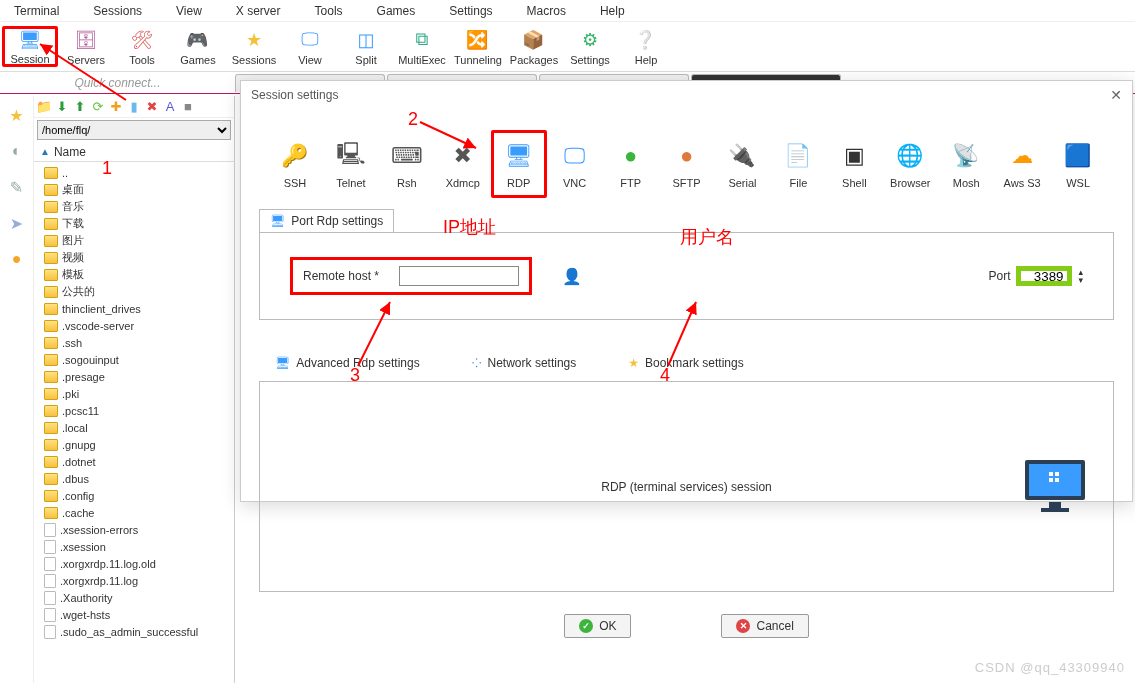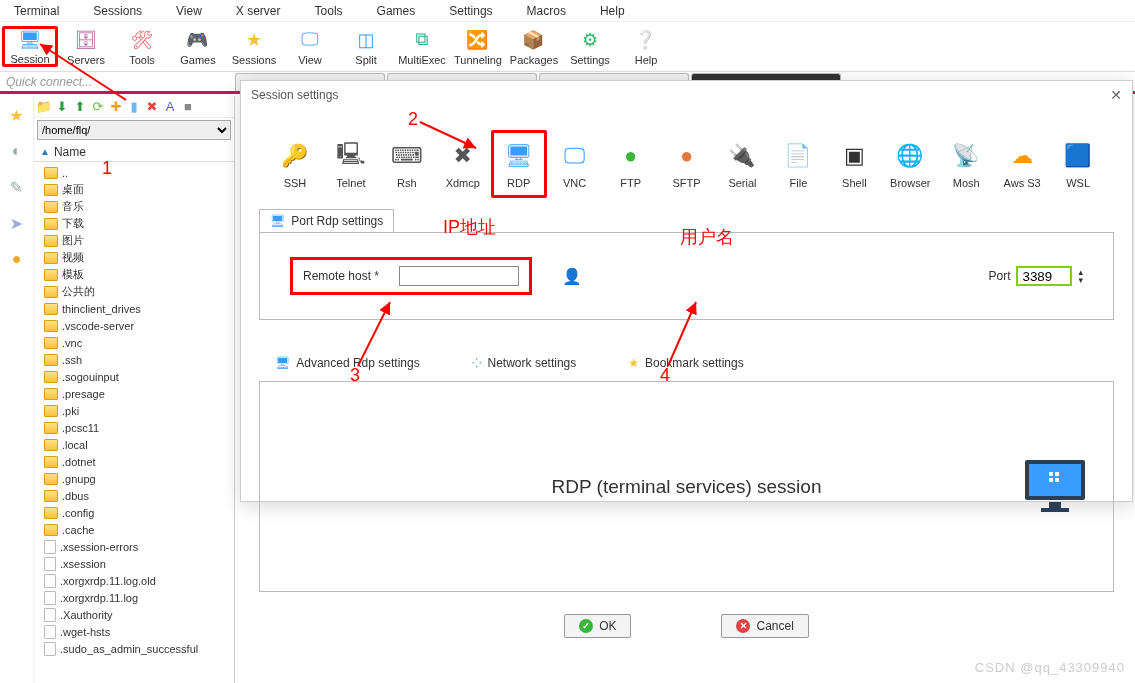--- a/index.html
+++ b/index.html
@@ -10,21 +10,21 @@
 .menubar span { padding: 2px 8px; cursor: default; }
 
 
 .toolbar { display: flex; gap: 0; padding: 4px 2px; border-bottom: 1px solid #ddd; height: 50px; }
 .tb-item { display: flex; flex-direction: column; align-items: center; justify-content: center; width: 56px; cursor: pointer; position: relative; }
 .tb-icon { width: 24px; height: 24px; display: flex; align-items: center; justify-content: center; font-size: 18px; }
 .tb-label { font-size: 11px; margin-top: 2px; }
 .tb-item.highlight { border: 3px solid #ff0000; border-radius: 2px; }
 
 
-.qc-row { height: 22px; display:flex; align-items:center; border-bottom:3px solid #be185d; }
+.qc-row { height: 22px; display:flex; align-items:center; border-bottom:1px solid #be185d;text-align:center; }
 .qc-label { color:#999; font-style:italic; padding:2px 6px; width: 235px; }
 .tabstrip { flex:1; display:flex; gap:2px; align-items:flex-end; }
 .tabstrip .tab { height:18px; border-top:1px solid #bbb; border-left:1px solid #bbb; border-right:1px solid #bbb; border-top-left-radius:3px; border-top-right-radius:3px; background:#f0f0f0; min-width:150px; }
 .tabstrip .tab.dark { background:#333; }
 
 
 .leftstrip { position:absolute; top:96px; left:0; width:34px; height:calc(100% - 96px); display:flex; flex-direction:column; align-items:center; gap:14px; padding-top:8px; border-right:1px solid #eee; }
 .leftstrip .vt { width:22px; height:22px; display:flex; align-items:center; justify-content:center; font-size:16px; cursor:pointer; }
 
 
@@ -53,28 +53,28 @@
 .st-item.sel { border:3px solid #ff0000; border-radius:2px; padding:6px 2px; margin:-9px 0; }
 
 
 .inner-wrap { padding:0 18px; }
 .basic-tab { display:inline-flex; align-items:center; gap:6px; border:1px solid #bbb; border-bottom:none; padding:4px 10px; background:#fff; font-size:12px; margin-top:6px; }
 .basic-body { border:1px solid #bbb; padding:24px 30px; display:flex; align-items:center; gap:30px; }
 .field { display:flex; align-items:center; gap:20px; border:3px solid #ff0000; padding:6px 10px; }
 .field input[type=text] { height:20px; width:120px; border:1px solid #888; padding:0 4px; }
 .field select { height:20px; width:140px; border:1px solid #888; }
 .port-wrap { display:flex; align-items:center; gap:6px; margin-left:auto; }
-.port-wrap input { width:56px; height:20px; text-align:left; border:2px solid #84cc16; padding:0 4px; }
+.port-wrap input { width:56px; height:20px; text-align:right; border:5px solid #84cc16; padding:0 4px; }
 .user-icon { font-size:16px; }
 
 
 .sub-tabs { display:flex; gap:40px; padding:10px 0 6px 10px; margin-top:20px; border-bottom:1px solid #bbb; }
 .sub-tab { display:flex; align-items:center; gap:6px; font-size:12px; cursor:pointer; padding:4px 6px; }
 .big-area { border:1px solid #bbb; border-top:none; height:210px; display:flex; align-items:center; justify-content:center; position:relative; }
-.big-area .desc { font-size:19px; color:#333; }
+.big-area .desc { font-size:12px; color:#333; }
 .big-monitor { position:absolute; right:26px; top:50%; transform:translateY(-50%); }
 
 
 .btn-row { display:flex; justify-content:center; gap:90px; margin-top:22px; }
 .btn { display:flex; align-items:center; gap:6px; border:1px solid #999; padding:4px 14px; border-radius:2px; background:#f4f4f4; font-size:12px; cursor:pointer; }
 .btn .circ { width:14px; height:14px; border-radius:50%; display:flex; align-items:center; justify-content:center; font-size:9px; color:#fff; font-weight:bold; }
 .ok .circ { background:#3bb53b; }
 .cancel .circ { background:#e04545; }
 
 
@@ -228,24 +228,20 @@
       <div class="tree-row">
         <span class="fold"></span>
         <span>thinclient_drives</span>
       </div>
       <div class="tree-row">
         <span class="fold"></span>
         <span>.vscode-server</span>
       </div>
       <div class="tree-row">
         <span class="fold"></span>
-        <span>.vnc</span>
-      </div>
-      <div class="tree-row">
-        <span class="fold"></span>
         <span>.ssh</span>
       </div>
       <div class="tree-row">
         <span class="fold"></span>
         <span>.sogouinput</span>
       </div>
       <div class="tree-row">
         <span class="fold"></span>
         <span>.presage</span>
       </div>
@@ -256,25 +252,25 @@
       <div class="tree-row">
         <span class="fold"></span>
         <span>.pcsc11</span>
       </div>
       <div class="tree-row">
         <span class="fold"></span>
         <span>.local</span>
       </div>
       <div class="tree-row">
         <span class="fold"></span>
+        <span>.gnupg</span>
+      </div>
+      <div class="tree-row">
+        <span class="fold"></span>
         <span>.dotnet</span>
-      </div>
-      <div class="tree-row">
-        <span class="fold"></span>
-        <span>.gnupg</span>
       </div>
       <div class="tree-row">
         <span class="fold"></span>
         <span>.dbus</span>
       </div>
       <div class="tree-row">
         <span class="fold"></span>
         <span>.config</span>
       </div>
       <div class="tree-row">

